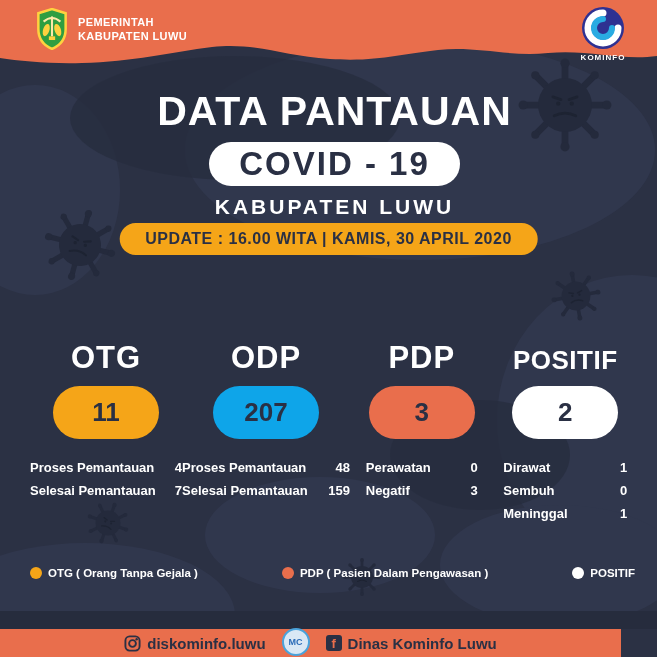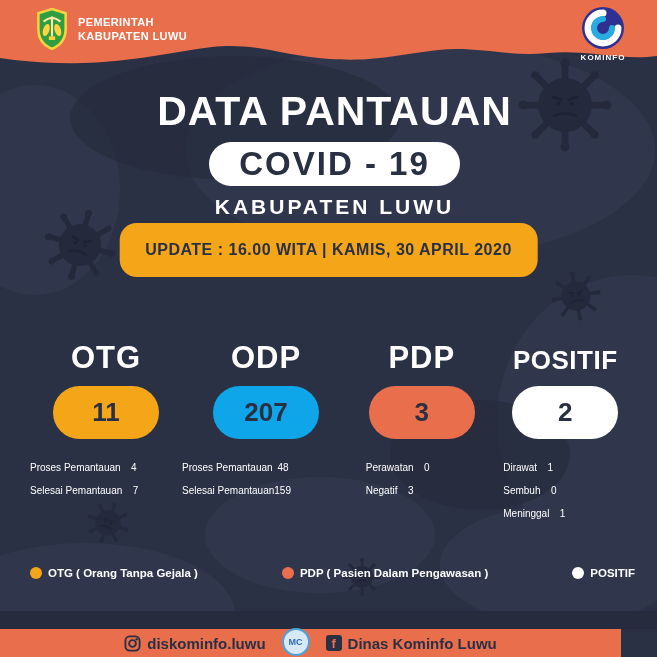--- a/index.html
+++ b/index.html
@@ -18,33 +18,33 @@
   .kominfo-label{color:#fff;font-weight:bold;font-size:8px;letter-spacing:1px;margin-top:1px;}
   
   .title-block{position:absolute;left:0;top:88px;width:657px;text-align:center;z-index:2;color:#fff;padding-left:6px;}
   .title1{font-size:41px;font-weight:bold;letter-spacing:1px;}
   .covid-pill{display:inline-block;background:#fff;border-radius:26px;padding:3px 30px;margin-top:7px;}
   .covid-pill span{font-size:33px;font-weight:bold;color:#2a3044;letter-spacing:2px;}
   .title3{font-size:21px;font-weight:bold;letter-spacing:3px;margin-top:9px;}
   
   .update-pill{
     position:absolute;left:50%;transform:translateX(-50%);top:223px;z-index:2;
-    border-radius:17px;padding:18px 26px;font-size:16px;font-weight:bold;
+    border-radius:17px;padding:7px 26px;font-size:16px;font-weight:bold;
     color:#2a3044;letter-spacing:.5px;white-space:nowrap;
   }
   
   .stats{position:absolute;left:30px;right:20px;top:336px;display:flex;z-index:2;}
   .stat-col{flex:1;text-align:center;}
   .stat-title{color:#fff;font-weight:bold;font-size:31px;height:40px;display:flex;align-items:flex-end;justify-content:center;letter-spacing:1px;}
   .stat-title.small{font-size:26px;letter-spacing:.5px;}
   .stat-pill{width:106px;height:53px;border-radius:27px;margin:10px auto 0;display:flex;align-items:center;justify-content:center;}
   .stat-pill span{font-size:26px;font-weight:bold;color:#2a3044;}
   .stat-details{margin:17px auto 0;}
   .w150{width:152px;} .w168{width:168px;} .w112{width:112px;} .w124{width:124px;}
-  .detail-row{display:flex;color:#fff;font-weight:normal;font-size:10px;line-height:23px;}
+  .detail-row{display:flex;justify-content:space-between;color:#fff;font-weight:bold;font-size:13px;line-height:23px;}
   .detail-row .val{min-width:16px;text-align:right;}
   
   .legend{position:absolute;left:30px;right:22px;top:567px;display:flex;justify-content:space-between;z-index:2;}
   .legend-item{display:flex;align-items:center;color:#fff;font-weight:bold;font-size:11.5px;white-space:nowrap;}
   .legend-dot{width:12px;height:12px;border-radius:50%;margin-right:6px;flex:0 0 auto;}
   
   .footer-strip{position:absolute;left:0;top:611px;width:657px;height:18px;background:#262c3d;z-index:2;}
   .footer-band{position:absolute;left:0;top:629px;width:621px;height:28px;background:#e96e4c;z-index:2;
     display:flex;align-items:center;justify-content:center;gap:16px;}
   .social{display:flex;align-items:center;gap:6px;color:#2a3044;font-weight:bold;font-size:15px;}

